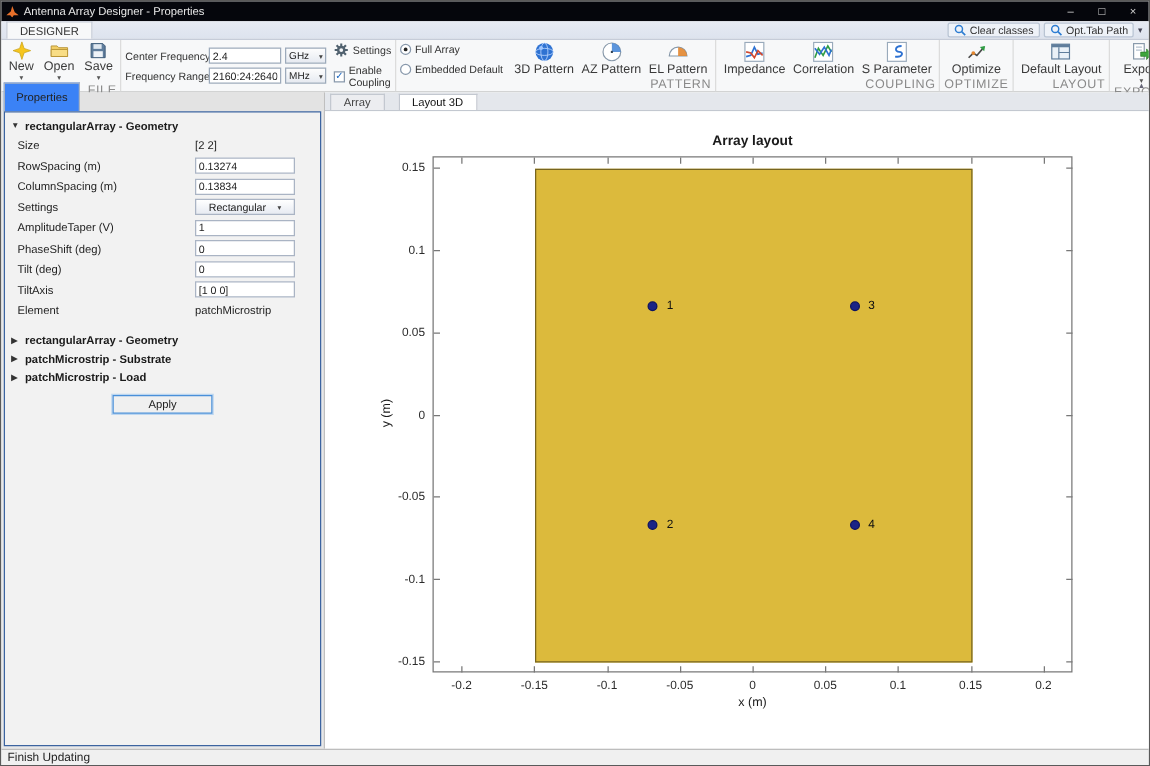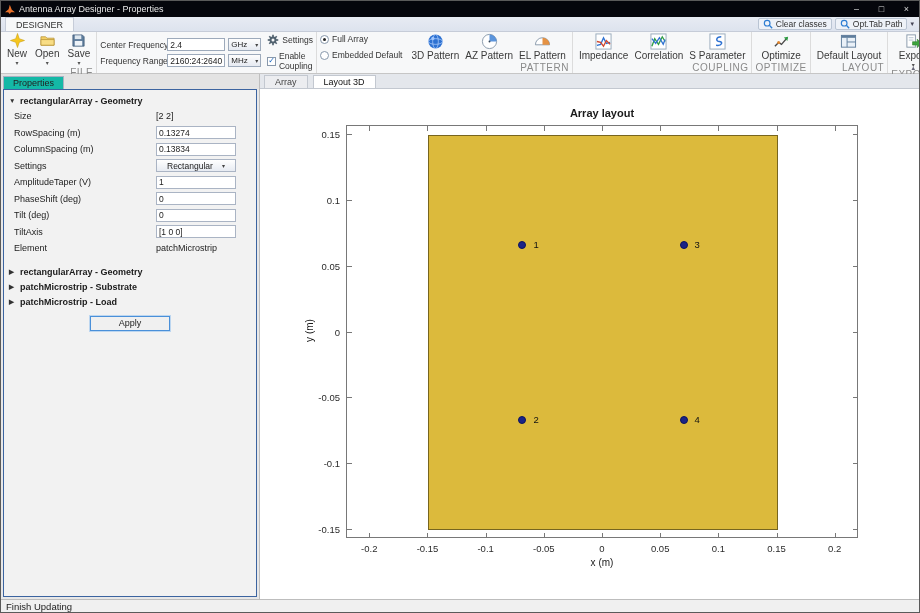--- a/index.html
+++ b/index.html
@@ -41,37 +41,37 @@
   .chk{width:9px;height:9px;border:1px solid #8898ab;background:#fff;display:flex;align-items:center;justify-content:center;font-size:8px;color:#1664c0;line-height:1;}
   .radio-col{display:flex;flex-direction:column;gap:6px;margin-right:6px;}
   .radio-row{display:flex;align-items:center;gap:3px;font-size:8.5px;color:#333;cursor:pointer;white-space:nowrap;}
   .radio{width:9px;height:9px;border:1px solid #8898ab;border-radius:50%;background:#fff;position:relative;}
   .radio.sel::after{content:"";position:absolute;left:2px;top:2px;width:3px;height:3px;border-radius:50%;background:#222;}
   .ribbon-collapse{position:absolute;right:4px;bottom:1px;font-size:7px;color:#667;cursor:pointer;}
 
   
   .left-panel{position:absolute;top:73px;left:0;width:259px;bottom:13px;background:#e8e8e8;border-right:1px solid #bfbfbf;display:flex;flex-direction:column;}
   .props-tabbar{height:15px;background:#e3e3e3;display:flex;align-items:flex-end;padding-left:2px;}
-  .props-tab{background:#14b8a6;border:1px solid #a8b2c2;border-bottom:none;font-size:9px;padding:1px 9px;color:#222;cursor:pointer;}
+  .props-tab{background:#3b82f6;border:1px solid #a8b2c2;border-bottom:none;font-size:9px;padding:6px 9px;color:#222;cursor:pointer;}
   .props-body{flex:1;margin:0 2px 2px;border:1px solid #3c64a0;background:#f2f2f2;overflow:hidden;padding-top:3px;}
   .sec-header{display:flex;align-items:center;gap:3px;height:15px;padding-left:5px;font-size:9px;font-weight:bold;color:#1a1a1a;cursor:pointer;}
   .sec-header .tri{font-size:6.5px;color:#333;width:8px;}
   .prow{display:flex;align-items:center;height:16.5px;padding-left:10px;padding-right:20px;}
   .plabel{flex:1;font-size:9px;color:#222;white-space:nowrap;}
   .pvalue-text{width:80px;font-size:9px;color:#222;}
   .pinput{width:80px;height:13px;border:1px solid #aab4c4;background:#fff;font-size:8.5px;padding:0 2px;font-family:inherit;color:#222;}
   .pcombo{width:80px;height:13px;border:1px solid #aab4c4;background:linear-gradient(#fff,#e7ebf2);display:flex;align-items:center;justify-content:space-between;font-size:8.5px;color:#222;padding:0 10px;cursor:pointer;}
   .pcombo .caret{font-size:6px;color:#444;}
   .collapsed-group{margin-top:8px;}
   .apply-wrap{margin-top:6px;display:flex;justify-content:center;}
   .apply-btn{width:80px;height:15px;font-size:9px;background:#f0f0f0;border:1px solid #4a90d9;box-shadow:0 0 0 1px #bcd6f0;font-family:inherit;color:#222;cursor:pointer;}
 
   
   .right-panel{position:absolute;top:73px;left:259px;right:0;bottom:13px;display:flex;flex-direction:column;background:#fff;}
-  .doc-tabbar{height:15px;background:#e4e7ec;border-bottom:1px solid #c3c8d0;display:flex;align-items:flex-end;padding-left:4px;gap:5px;}
+  .doc-tabbar{height:15px;background:#e4e7ec;border-bottom:1px solid #c3c8d0;display:flex;align-items:flex-end;padding-left:4px;gap:11px;}
   .doc-tab{font-size:9px;color:#444;background:#ecedf0;border:1px solid #c3c8d0;border-bottom:none;padding:1px 10px;cursor:pointer;}
   .doc-tab.active{background:#fff;color:#111;}
   .figure{position:relative;flex:1;background:#fff;overflow:hidden;}
   .axes{position:absolute;background:#fff;border:1px solid #787878;}
   .plot-title{position:absolute;left:86px;top:18px;width:512px;text-align:center;font-size:11px;font-weight:bold;color:#1a1a1a;}
   .groundplane{position:absolute;}
   .elem-dot{position:absolute;width:8px;height:8px;border-radius:50%;cursor:pointer;}
   .elem-lbl{position:absolute;font-size:9.5px;color:#111;}
   .xtick-label{position:absolute;width:44px;text-align:center;font-size:9.5px;color:#2b2b2b;}
   .ytick-label{position:absolute;width:40px;text-align:right;font-size:9.5px;color:#2b2b2b;}

